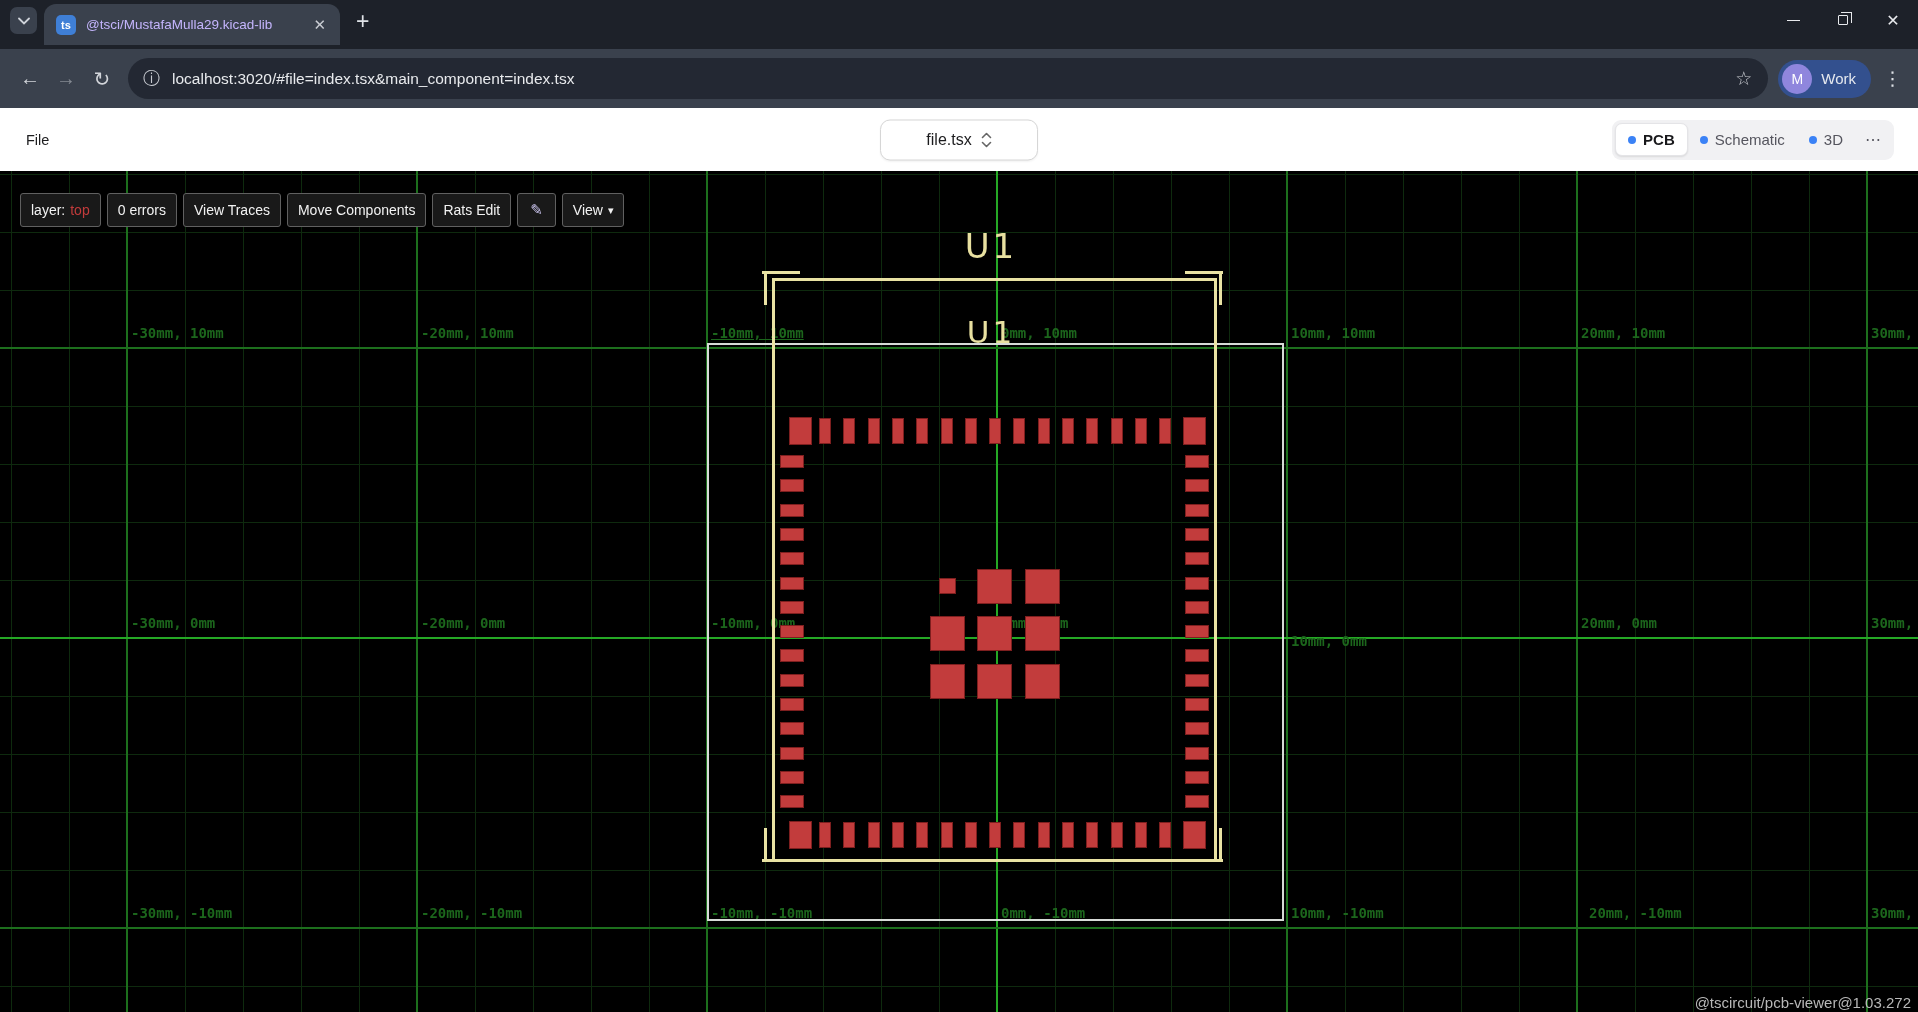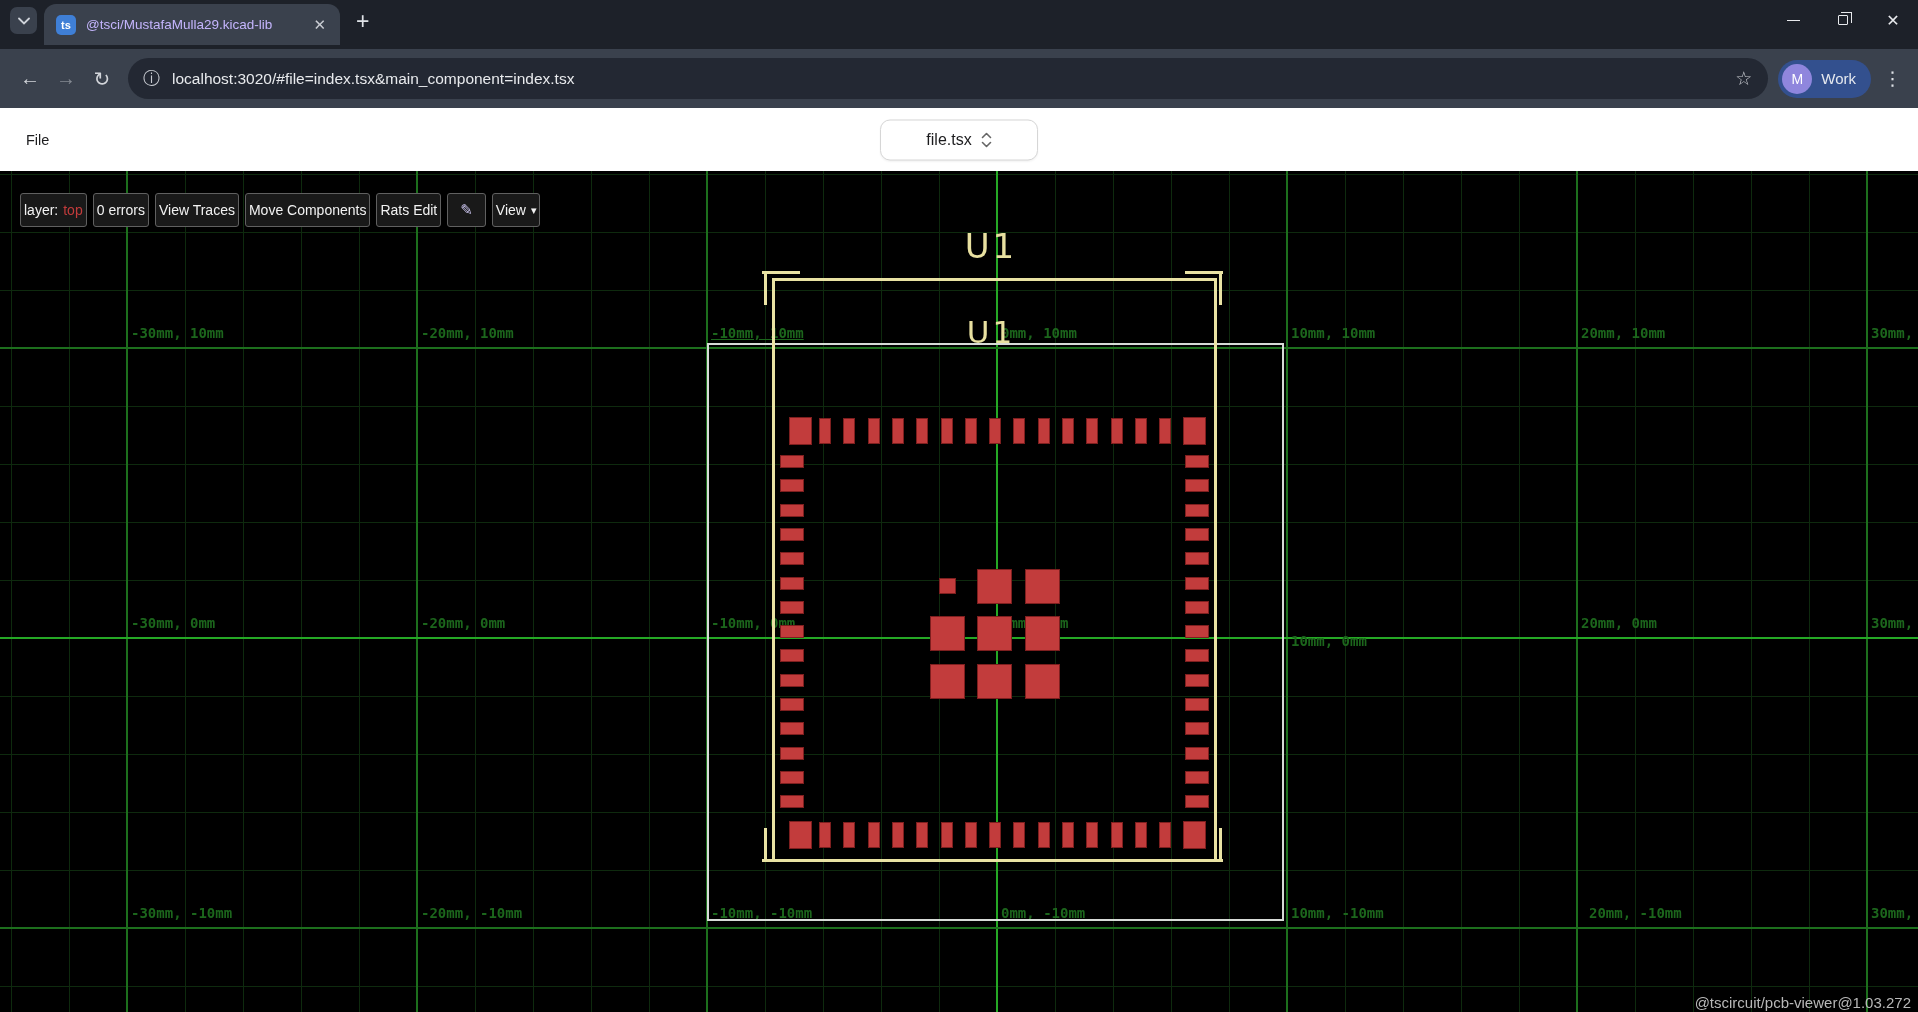--- a/index.html
+++ b/index.html
@@ -74,21 +74,21 @@
                 font-size:14px; color:#1c661c; white-space:nowrap; z-index:2; }
   .bounds-rect { position:absolute; border:2px solid #d7dbd7; z-index:3; }
   .courtyard-rect { position:absolute; border:3px solid #e9e2a3; z-index:4; }
   .mark { position:absolute; background:#e9e2a3; z-index:4; }
   .refdes { position:absolute; color:#e8e0a0; font-family:"DejaVu Sans", sans-serif; letter-spacing:3px;
             z-index:4; transform:translateX(-50%); }
   .pad { position:absolute; background:#c23c3c; border:1.5px solid #7e1f1f; z-index:5; }
 
   .pcb-toolbar { position:absolute; top:22px; left:20px; display:flex; gap:6px; z-index:50; }
   .pcb-btn { background:#191919; border:1px solid #606060; border-radius:3px; color:#f2f2f2;
-             font-size:14px; padding:7px 3px; display:flex; align-items:center; gap:5px; white-space:nowrap; }
+             font-size:14px; padding:7px 10px; display:flex; align-items:center; gap:5px; white-space:nowrap; }
   .layer-val { color:#c23b3b; }
   .pencil { color:#c9c3ec; font-size:15px; padding:7px 12px; }
   .caret-small { font-size:11px; }
 
   .version-tag { position:absolute; right:7px; bottom:1px; font-size:15px; color:#b8b8b8; z-index:60; }
 </style>
 </head>
 <body>
 
 <div class="window">
@@ -139,20 +139,35 @@
 
   <div class="appheader">
     <span class="file-menu">File</span>
     <div class="file-select">
       <span>file.tsx</span>
       <svg width="11" height="17" viewBox="0 0 11 17">
         <path d="M1.5 6 L5.5 2 L9.5 6" stroke="#666" stroke-width="1.6" fill="none" stroke-linecap="round" stroke-linejoin="round"></path>
         <path d="M1.5 11 L5.5 15 L9.5 11" stroke="#666" stroke-width="1.6" fill="none" stroke-linecap="round" stroke-linejoin="round"></path>
       </svg>
     </div>
+    <div class="view-toggle">
+        <div class="view-tab active">
+          <div class="view-dot" style="background: rgb(59, 130, 246);"></div>
+          <div>PCB</div>
+        </div>
+        <div class="view-tab">
+          <div class="view-dot" style="background: rgb(59, 130, 246);"></div>
+          <div>Schematic</div>
+        </div>
+        <div class="view-tab">
+          <div class="view-dot" style="background: rgb(59, 130, 246);"></div>
+          <div>3D</div>
+        </div>
+        <div class="view-more">⋯</div>
+      </div>
   </div>
 
   <div class="canvas" id="pcb-canvas">
     <div class="pcb-toolbar">
       <div class="pcb-btn">
         <span>layer:</span>
         <span class="layer-val">top</span>
       </div>
       <div class="pcb-btn">
           <span>0 errors</span>

